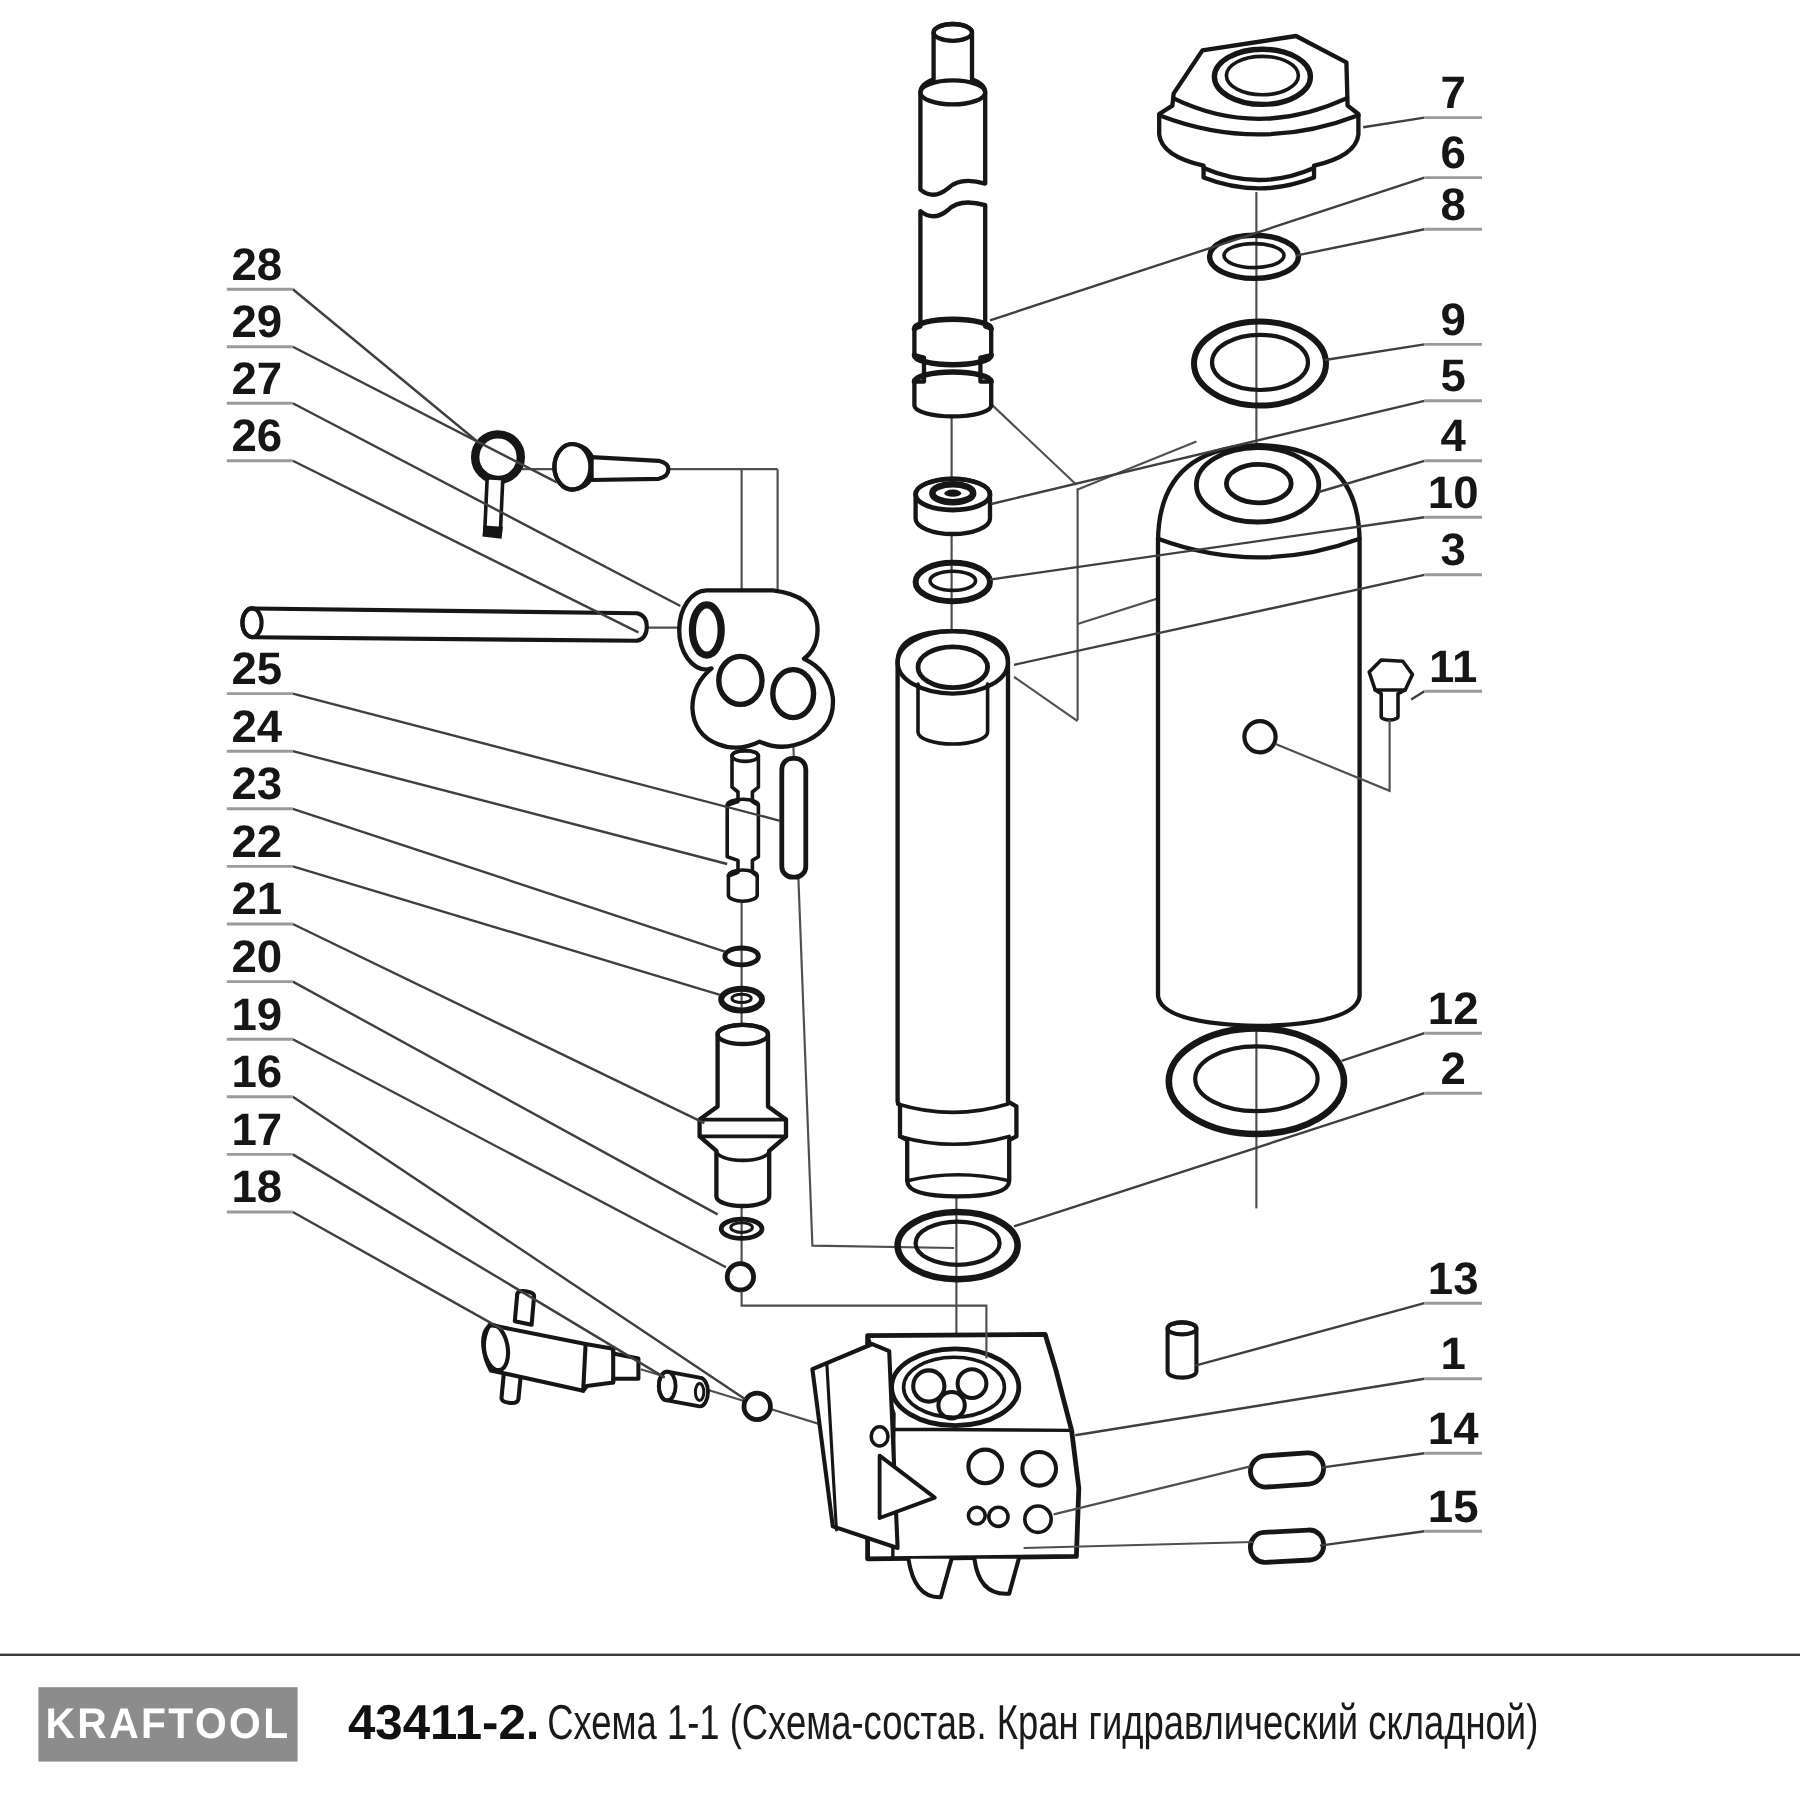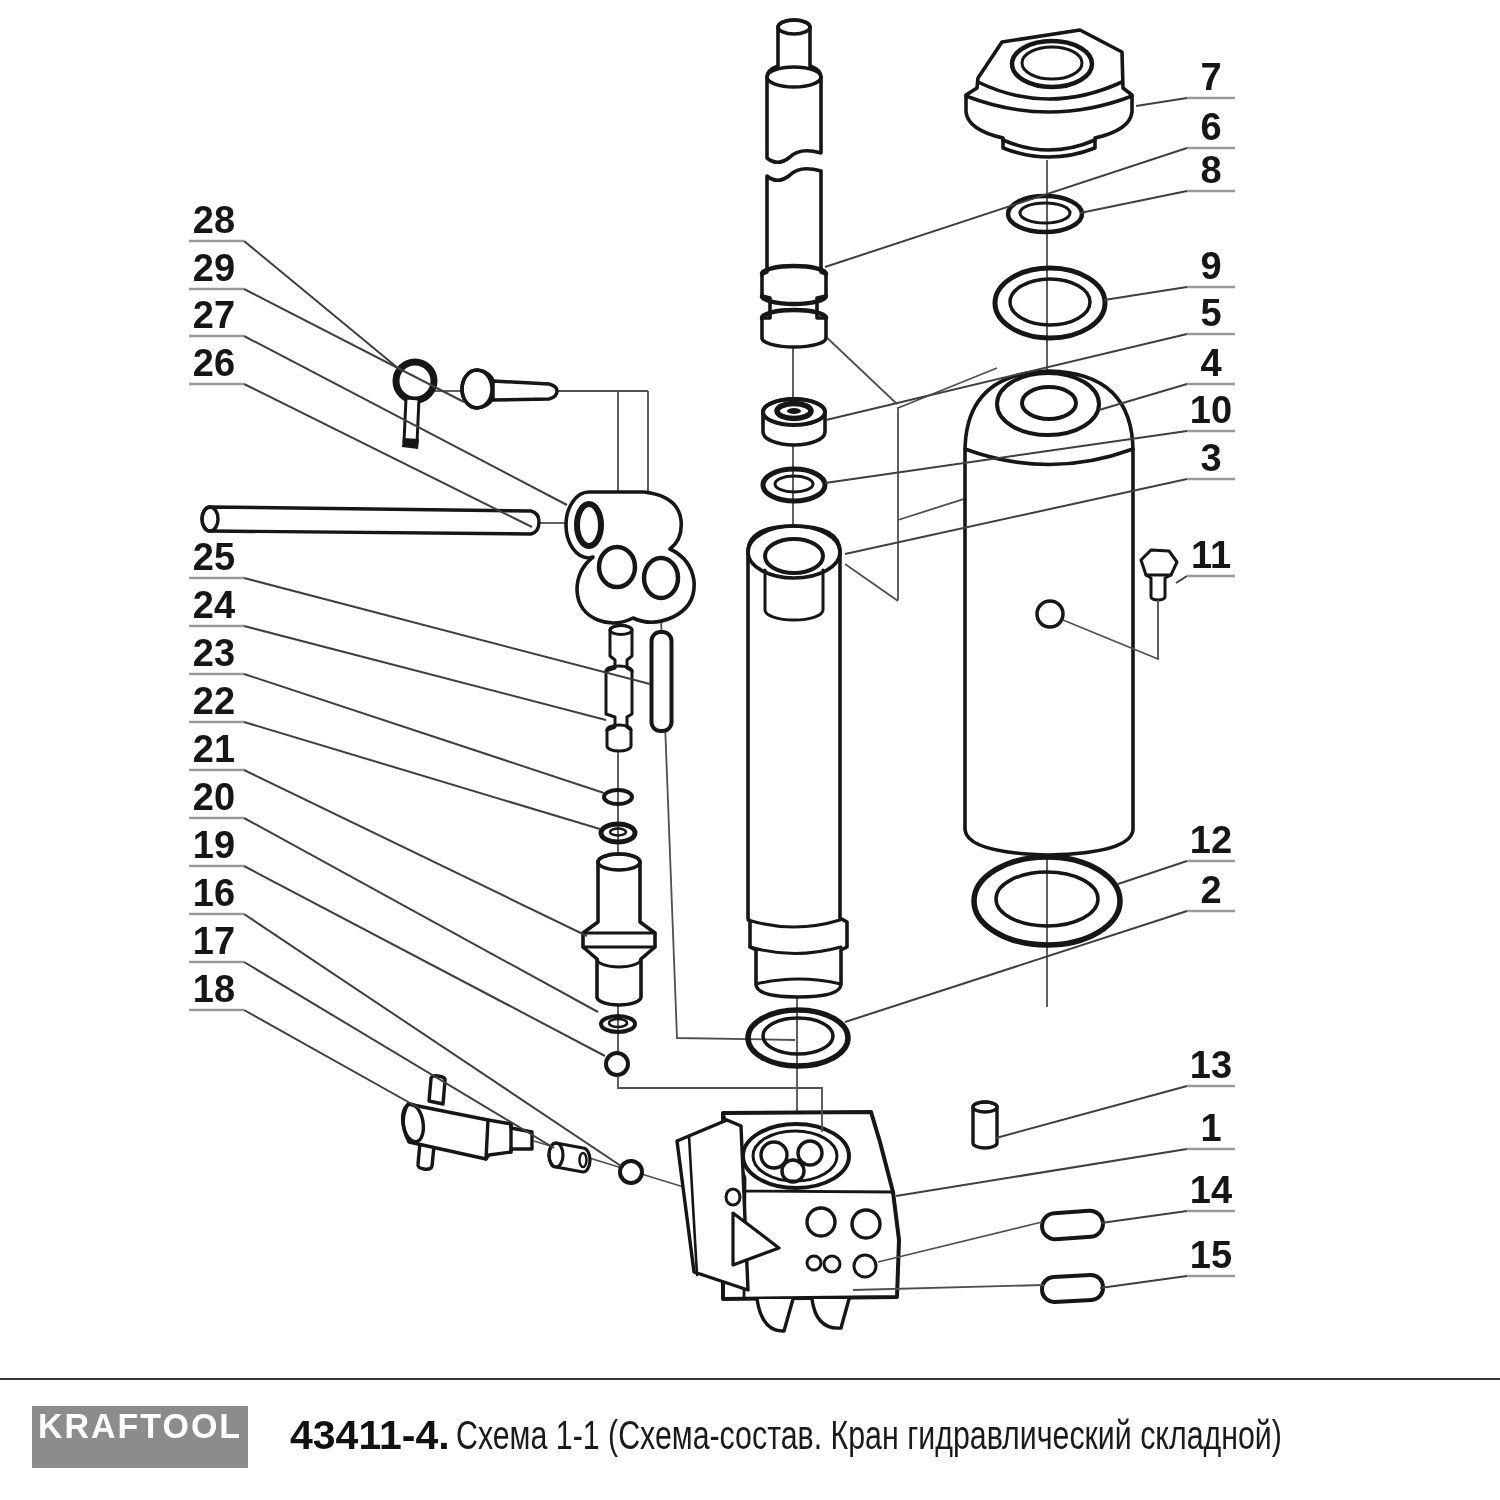--- a/index.html
+++ b/index.html
@@ -2,21 +2,21 @@
 <html><head>
 <meta charset="utf-8">
 <style>
   html,body{margin:0;padding:0;background:#fff;}
   #page{position:relative;width:1500px;height:1500px;background:#fff;overflow:hidden;
         font-family:"Liberation Sans",sans-serif;}
   #diagram-svg{position:absolute;left:0;top:0;}
   .lbl{font-family:"Liberation Sans",sans-serif;font-weight:bold;font-size:38px;fill:#161616;}
   #footer{position:absolute;left:0;top:1378px;width:1500px;height:122px;border-top:2px solid #3a3a3a;background:#fff;}
   #logo-box{position:absolute;left:32px;top:26px;width:216px;height:62px;background:#8c8c8c;
-            display:flex;align-items:flex-start;justify-content:center;}
+            display:flex;align-items:center;justify-content:center;}
   #logo-text{color:#fff;font-weight:bold;font-size:34px;letter-spacing:2px;
              font-family:"Liberation Sans",sans-serif;transform:scaleY(1.05);}
   #footer-line{position:absolute;left:290px;top:32px;white-space:nowrap;}
   #footer-code{font-weight:bold;font-size:41px;color:#111;}
   #footer-title{display:inline-block;transform:scaleX(0.74);transform-origin:left center;
                 font-size:41px;color:#1a1a1a;margin-left:6px;font-weight:400;}
 </style>
 </head>
 <body>
 
@@ -308,17 +308,17 @@
         <line x1="1187" x2="1235" y1="1276" y2="1276" stroke="#9a9a9a" stroke-width="2.4"></line>
         <text x="1211" y="1268" text-anchor="middle" class="lbl">15</text>
       </g>
 </svg>
 
 <div id="footer">
   <div id="logo-box" style="background: rgb(140, 140, 140);">
     <span id="logo-text">KRAFTOOL</span>
   </div>
   <div id="footer-line">
-    <span id="footer-code">43411-4.</span><span id="footer-title">Схема 1-1 (Схема-состав. Кран гидравлический складной)</span>
+    <span id="footer-code">43411-2.</span><span id="footer-title">Схема 1-1 (Схема-состав. Кран гидравлический складной)</span>
   </div>
 </div>
 
 </div>
 
 </body></html>

